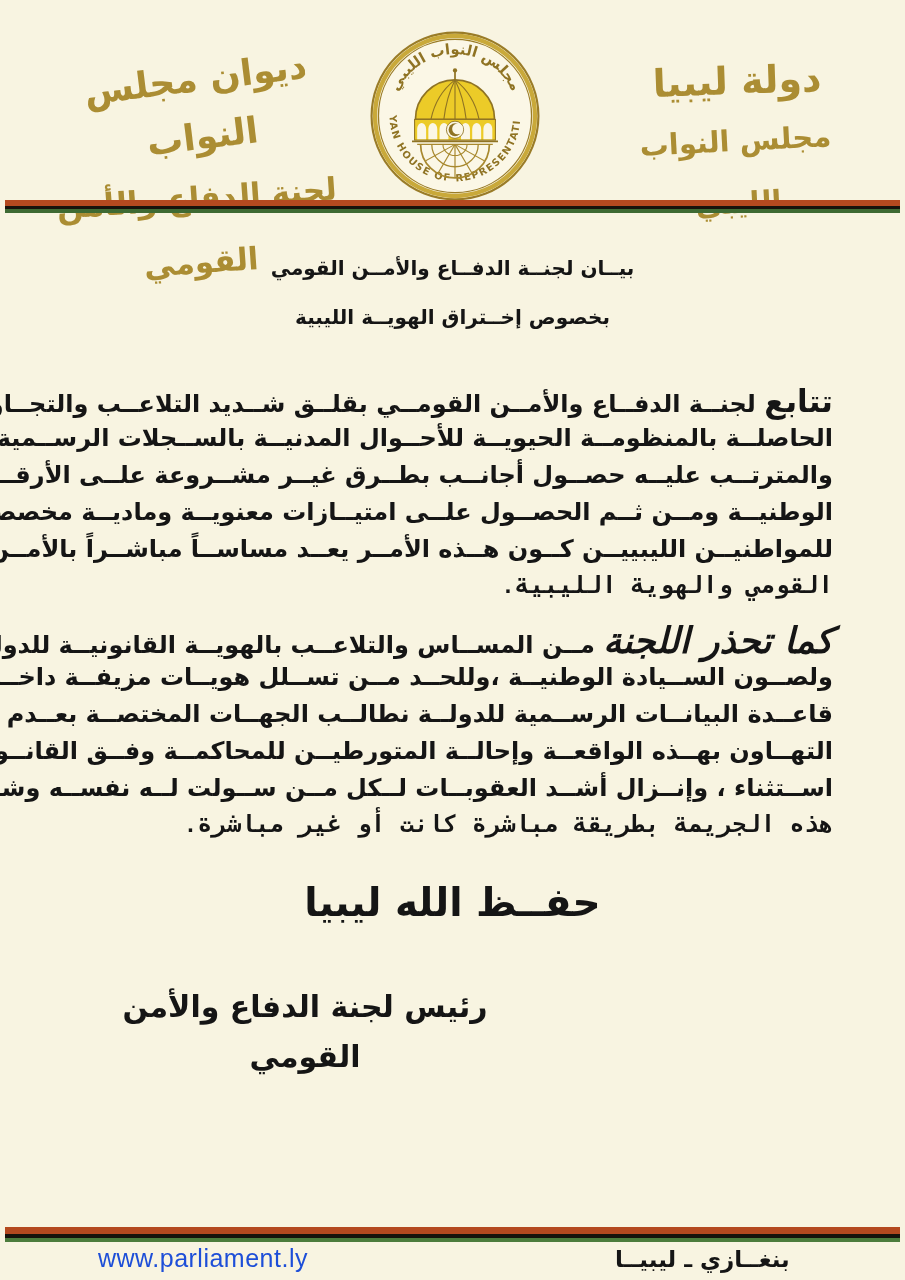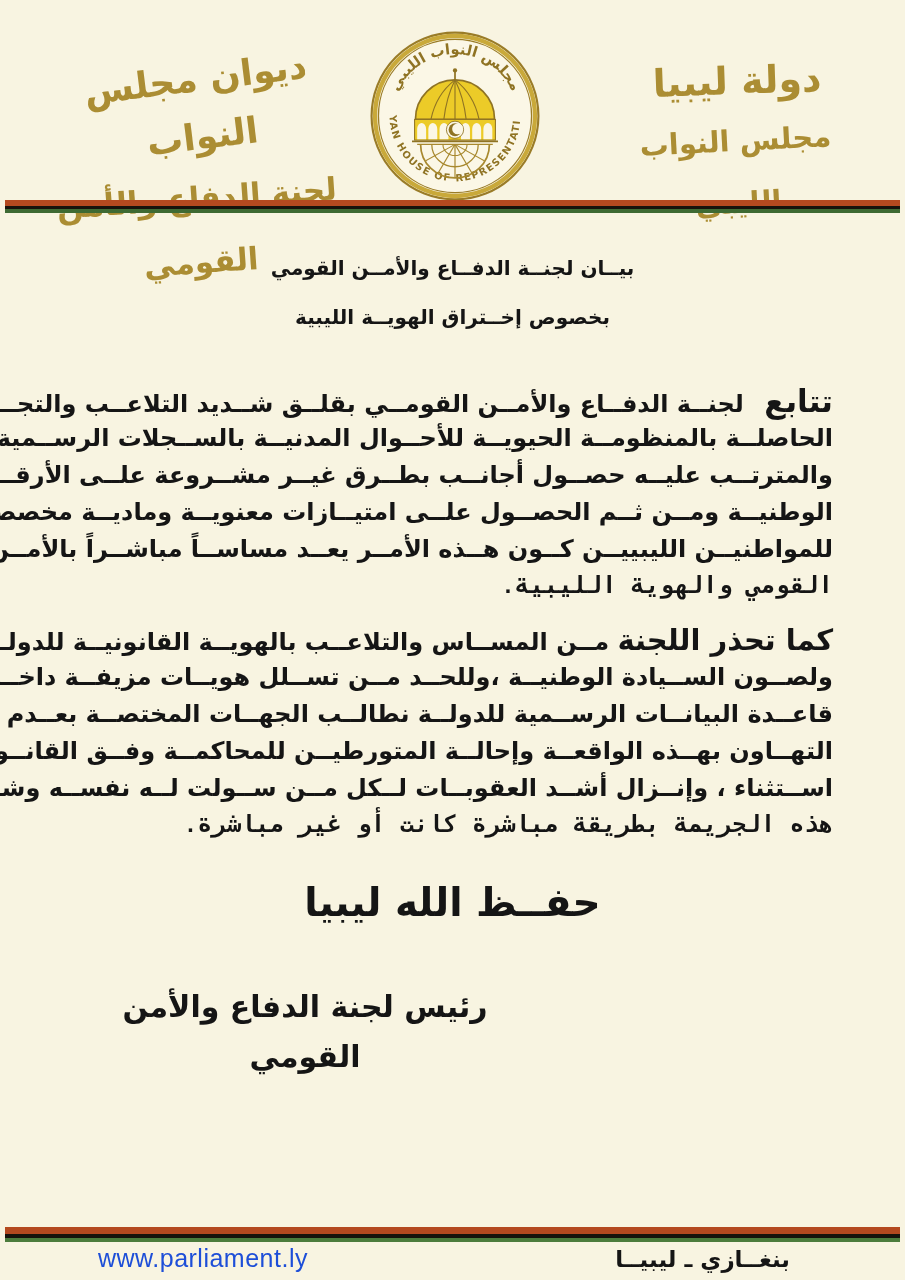--- a/index.html
+++ b/index.html
@@ -41,33 +41,33 @@
   
   .title{position:absolute;left:0;right:0;top:244px;text-align:center;direction:rtl;
          font-weight:bold;font-size:20px;line-height:49px;}
 
   
   .para{position:absolute;left:72px;right:72px;direction:rtl;font-weight:bold;font-size:24px;}
   .para1{top:383px;}
   .para2{top:622px;}
   .bline{height:37px;line-height:37px;text-align:justify;text-align-last:justify;-moz-text-align-last:justify;white-space:nowrap;overflow:visible;}
   .bline.last{text-align-last:right;font-family:Liberation Mono, monospace;-moz-text-align-last:right;}
-  .lead1{font-size:31px;margin-left:12px;}
-  .lead2{font-size:29px;}
+  .lead1{font-size:31px;}
+  .lead2{font-size:36px;font-style:italic;}
 
   .doxology{position:absolute;left:0;right:0;top:880px;text-align:center;direction:rtl;
             font-weight:bold;font-size:39px;}
 
   .signature{position:absolute;left:95px;top:982px;width:420px;text-align:center;direction:rtl;
              font-weight:bold;font-size:30px;line-height:50px;}
 
   
   .footer-url{position:absolute;left:98px;top:1244px;font-size:25px;color:#1d4ed8;
               font-family:"Liberation Sans","DejaVu Sans",sans-serif;letter-spacing:0.5px;}
-  .footer-city{position:absolute;left:615px;top:1246px;width:175px;text-align:right;direction:rtl;
+  .footer-city{position:absolute;left:615px;top:1246px;width:175px;text-align:left;direction:rtl;
                font-weight:bold;font-size:23px;}
 </style>
 </head>
 <body>
 
 <div class="page">
 
   <div class="callig header-left">
     <span class="c-line c1">ديوان مجلس النواب</span>
     <span class="c-line c2">لجنة الدفاع والأمن القومي</span>

